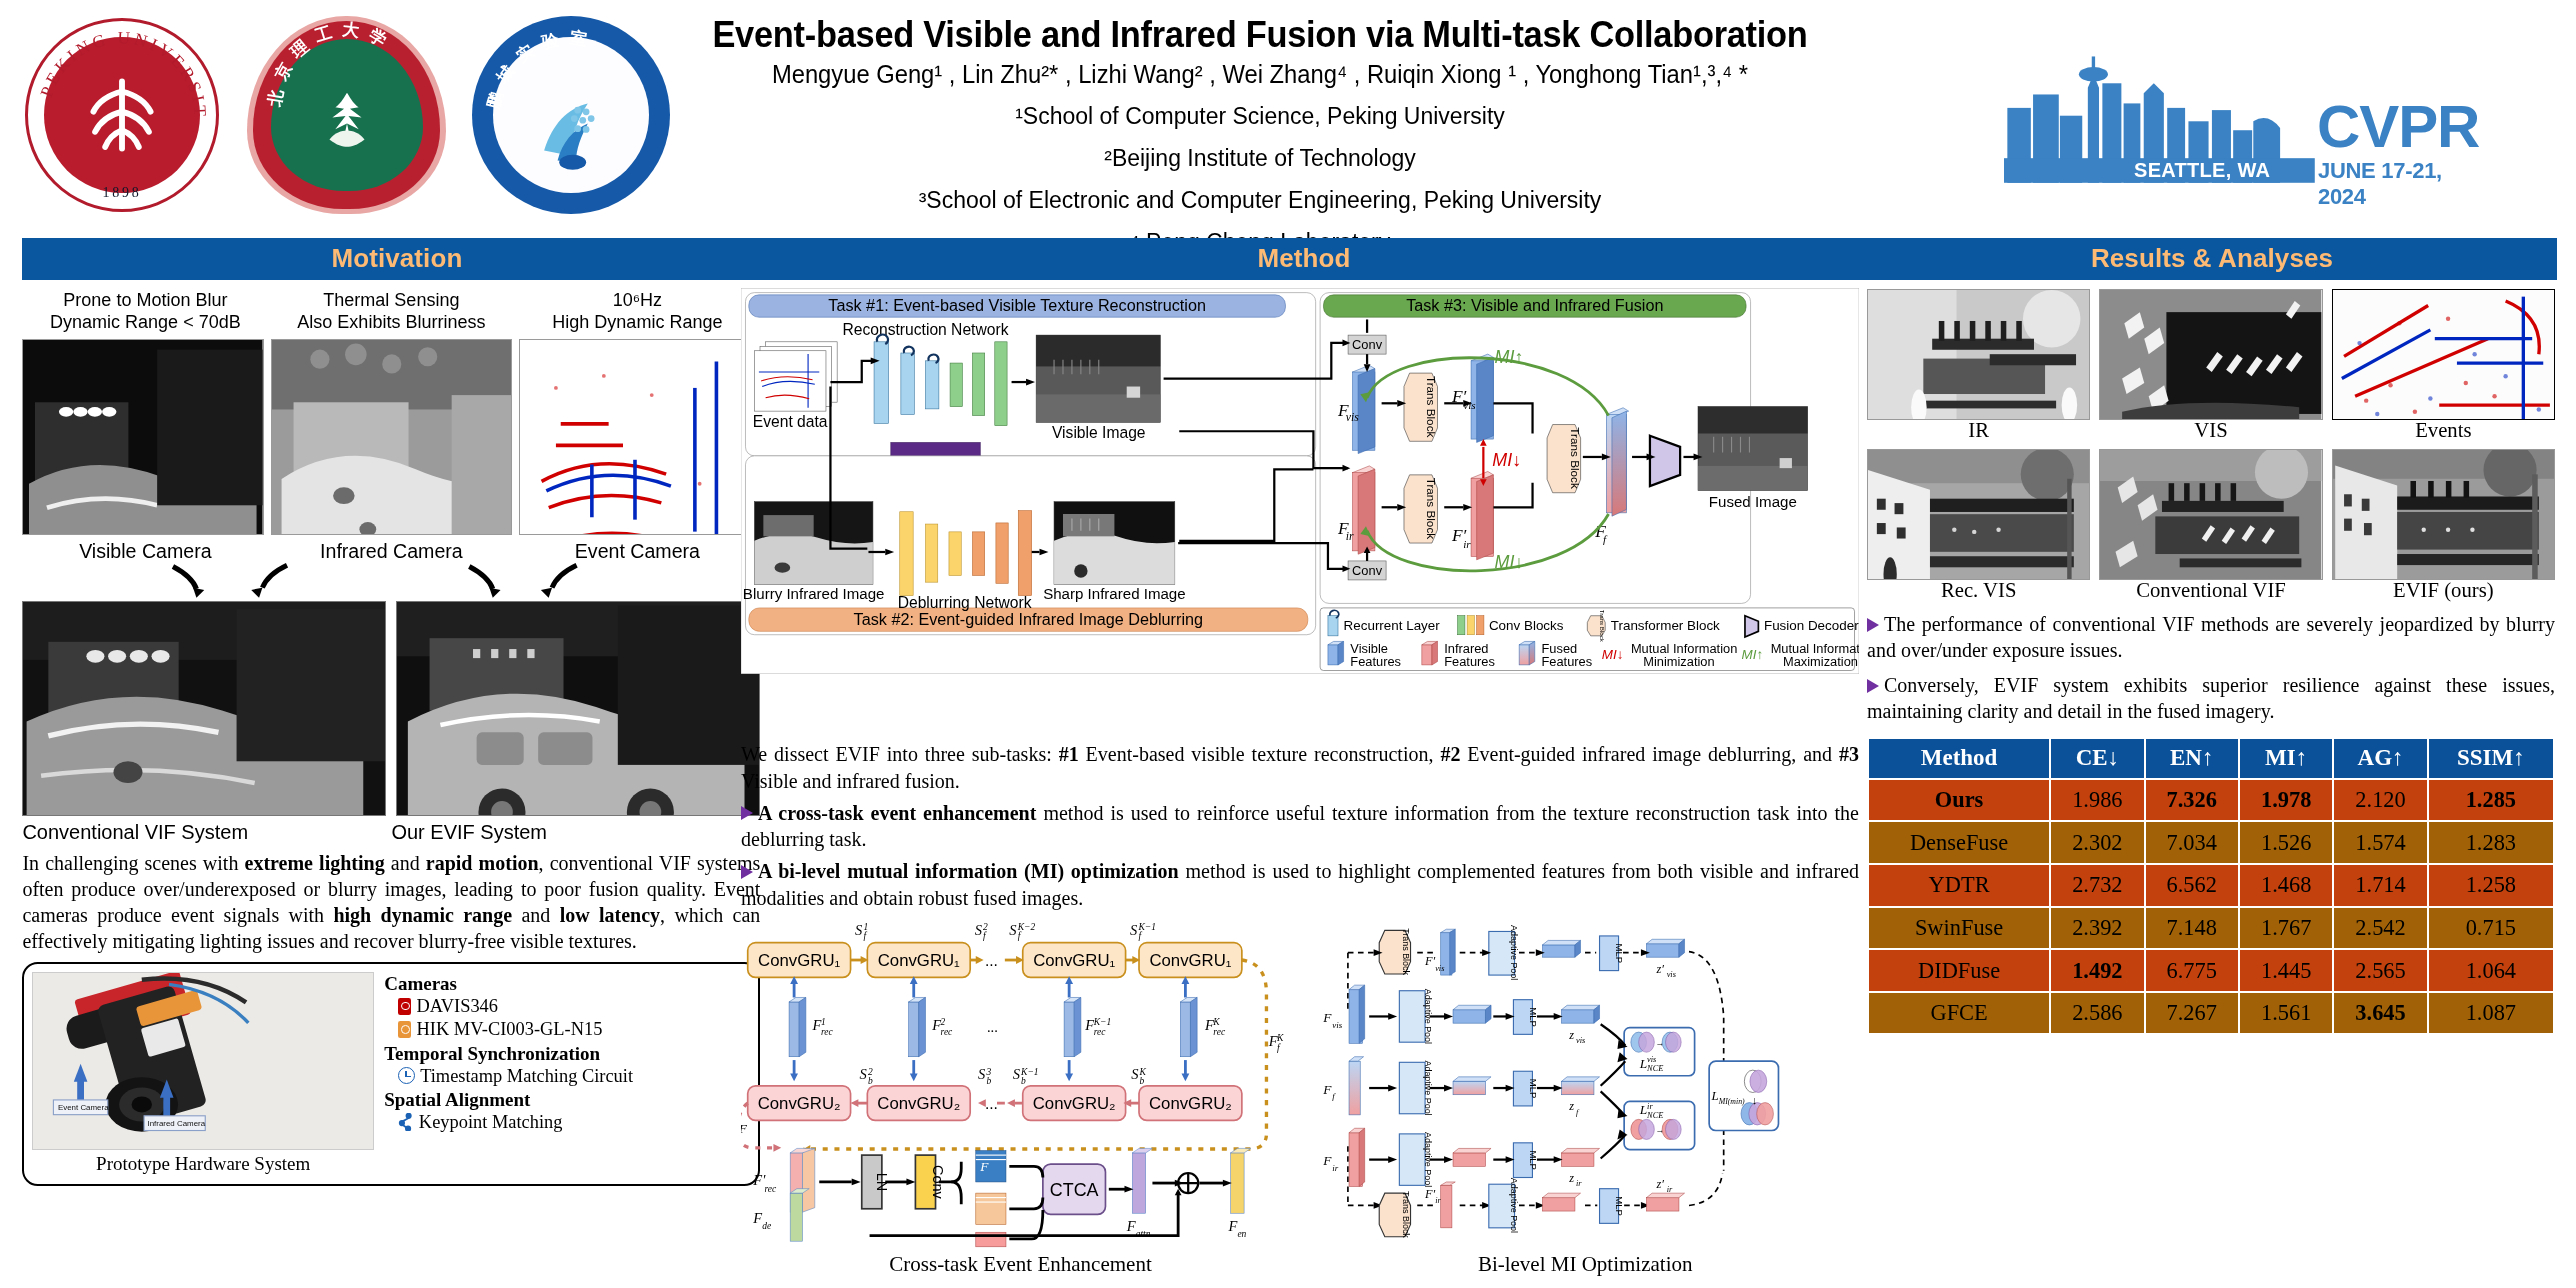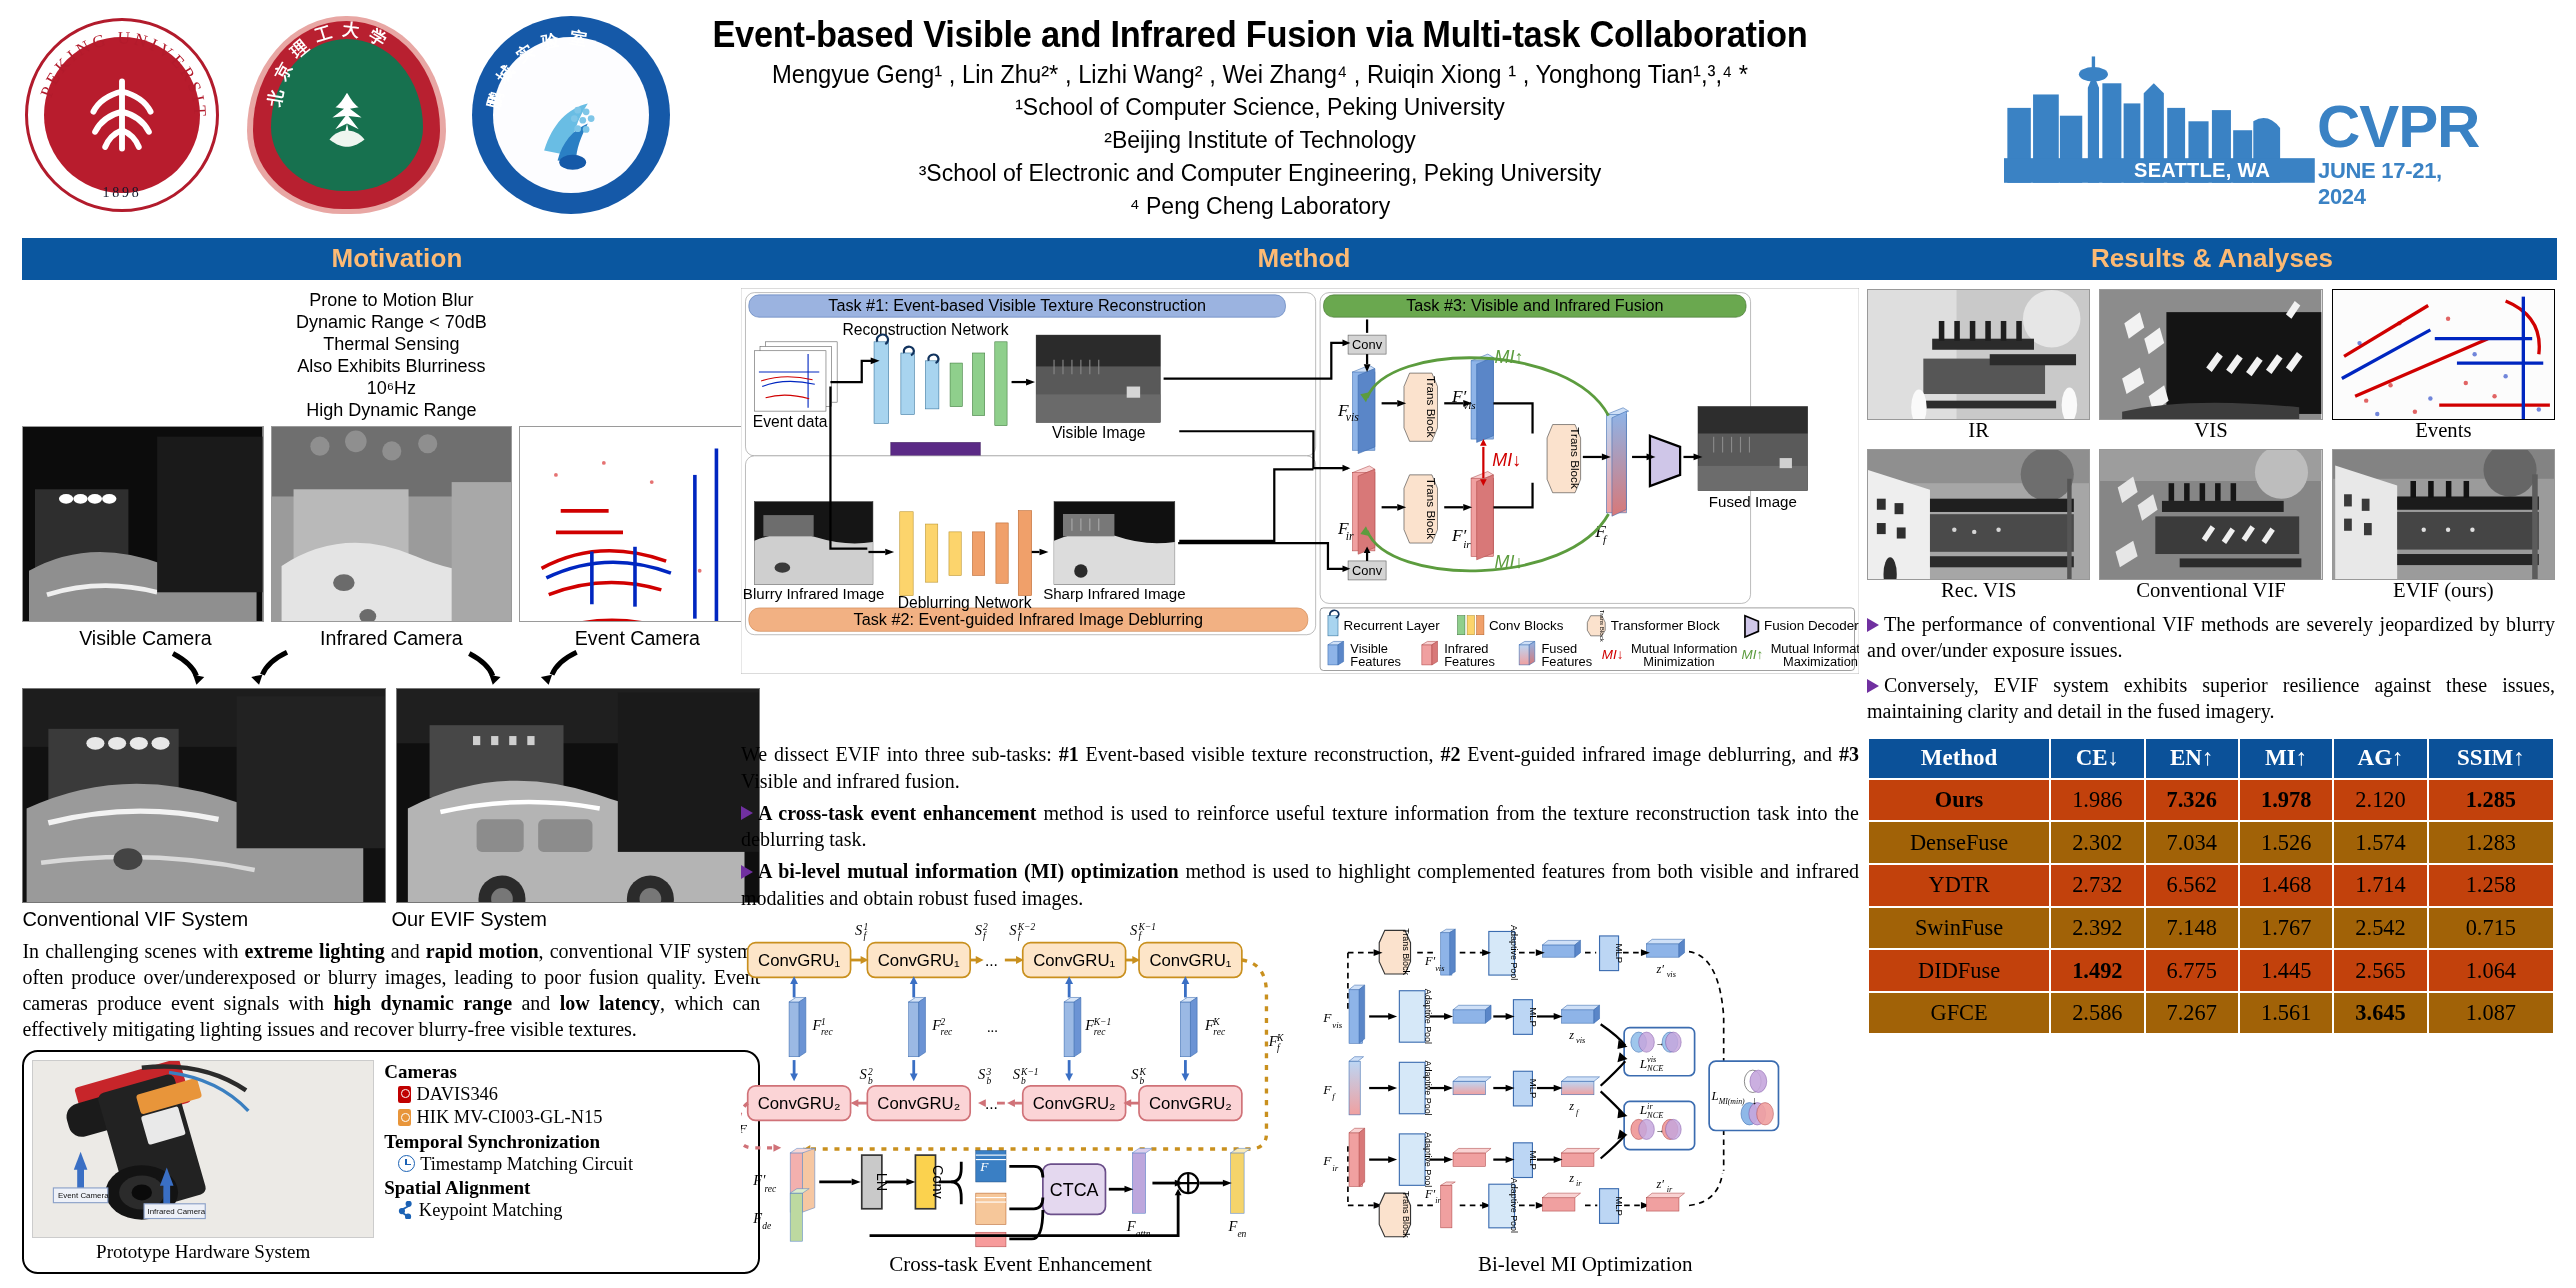--- a/index.html
+++ b/index.html
@@ -37,42 +37,42 @@
 
   .title-block { position:absolute; left:648px; top:14.5px; width:1224px; text-align:center; }
   .poster-title {
     font-family:"Liberation Sans", sans-serif; font-weight:700; font-size:37px;
     letter-spacing:-0.3px; line-height:1.06; white-space:nowrap; transform: scaleX(0.93); transform-origin: center;
   }
   .authors {
     font-family:"Liberation Sans", sans-serif; font-size:25px; margin-top:6.7px;
     white-space:nowrap; transform: scaleX(0.95); transform-origin:center;
   }
-  .affil { font-family:"Liberation Sans", sans-serif; font-size:23px; line-height:1.25; margin-top:4px; }
+  .affil { font-family:"Liberation Sans", sans-serif; font-size:23px; line-height:1.25; margin-top:13px; }
 
   .cvpr { position:absolute; left:2004px; top:48px; width:486px; height:137px; }
   .cvpr-sky { position:absolute; left:0; top:5.6px; width:313px; height:129px; }
   .cvpr-word { position:absolute; left:313px; top:53px; font-family:"Liberation Sans", sans-serif; font-weight:700; font-size:60px; color:#3a82c4; letter-spacing:-1.1px; line-height:0.85; }
   .cvpr-date { position:absolute; left:314px; top:110px; font-family:"Liberation Sans", sans-serif; font-weight:700; font-size:22px; color:#3a82c4; letter-spacing:-0.3px; }
   .cvpr-city { position:absolute; left:130px; top:111px; font-family:"Liberation Sans", sans-serif; font-weight:700; font-size:20px; color:#ffffff; letter-spacing:0.3px; }
 
   
   .col { position:absolute; top:238px; }
   .col-left  { left:22.4px;   width:749px; }
   .col-mid   { left:741px; width:1126px; }
   .col-right { left:1867px; width:690px; }
 
   .sec-bar {
     background:#0a57a0; color:#fdba74; text-align:center;
     font-family:Liberation Sans, sans-serif; font-weight:700; font-size:26px;
     padding:5px 0 6.1px; letter-spacing:0.1px;
   }
 
   
-  .mot-caps { display:flex; width:738px; margin-top:10px; font-family:"Liberation Sans", sans-serif; font-size:18px; text-align:center; line-height:1.22;flex-direction:column; }
+  .mot-caps { display:flex; width:738px; margin-top:10px; font-family:"Liberation Sans", sans-serif; font-size:18px; text-align:center; line-height:1.22; }
   .mot-caps > div { flex:1; }
   .mot-imgs { display:flex; gap:6.7px; margin-top:4.5px; width:738px; }
   .mot-img { flex:1; height:196px; border:0.6px solid #9a9a9a; position:relative; overflow:hidden; }
   .cam-labels { display:flex; width:738px; margin-top:5px; font-family:"Liberation Sans", sans-serif; font-size:19.6px; text-align:center; }
   .cam-labels > div { flex:1; }
   .arrows-row { position:relative; width:738px; height:37px; }
   .bot-imgs { display:flex; gap:10px; margin-top:1.1px; width:738px; }
   .bot-img { flex:1; height:215px; border:0.6px solid #777; overflow:hidden; position:relative; }
   .bot-labels { display:flex; width:738px; margin-top:5px; font-family:"Liberation Sans", sans-serif; font-size:20px; }
   .bot-labels > div { flex:1; }

